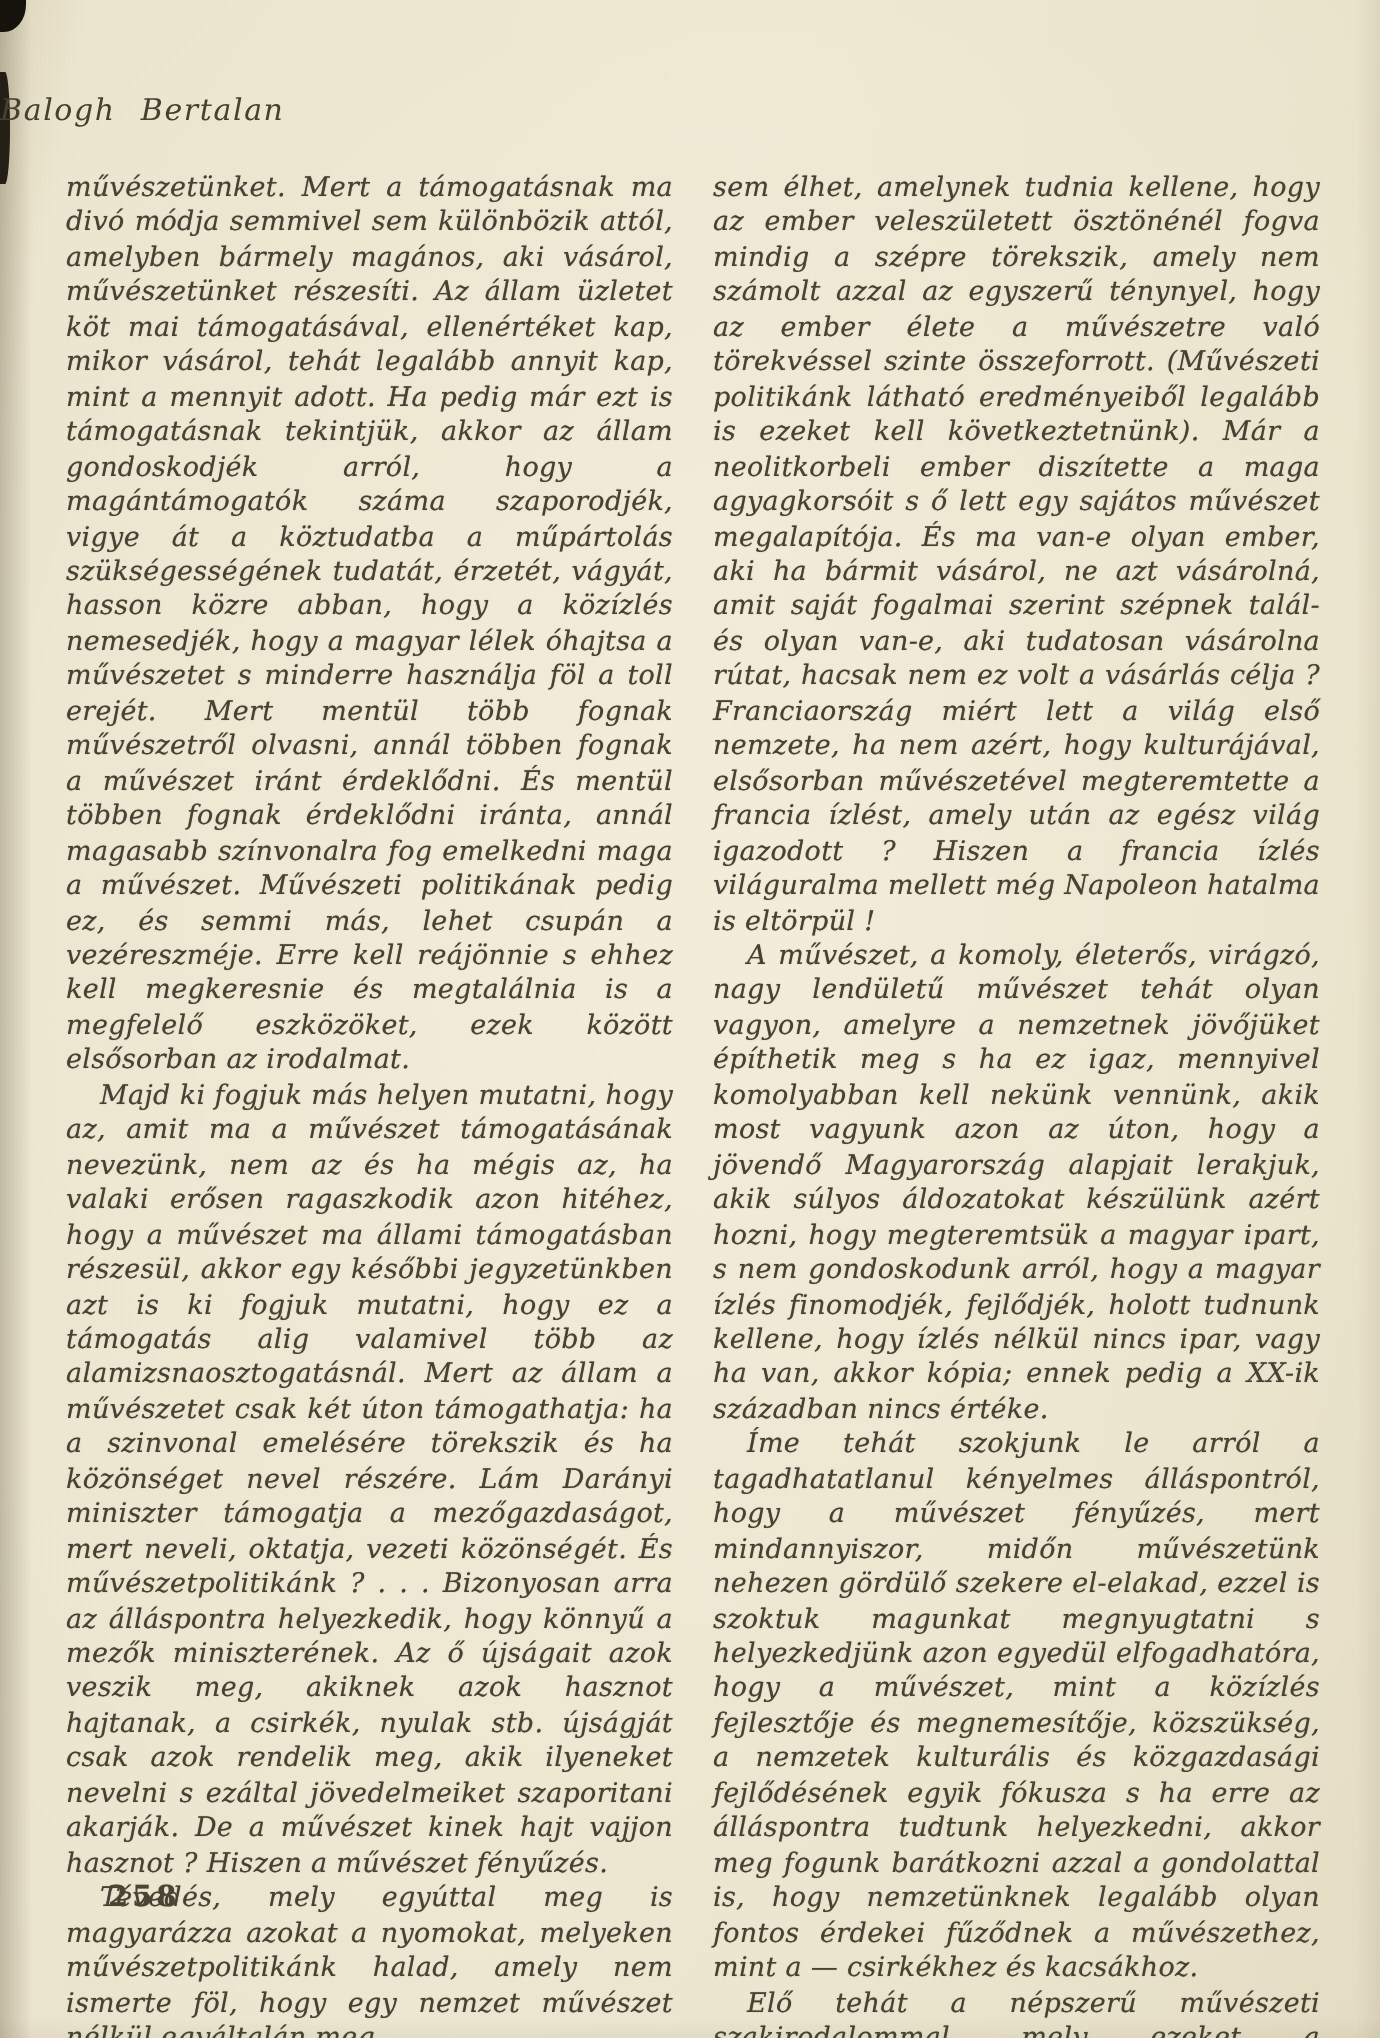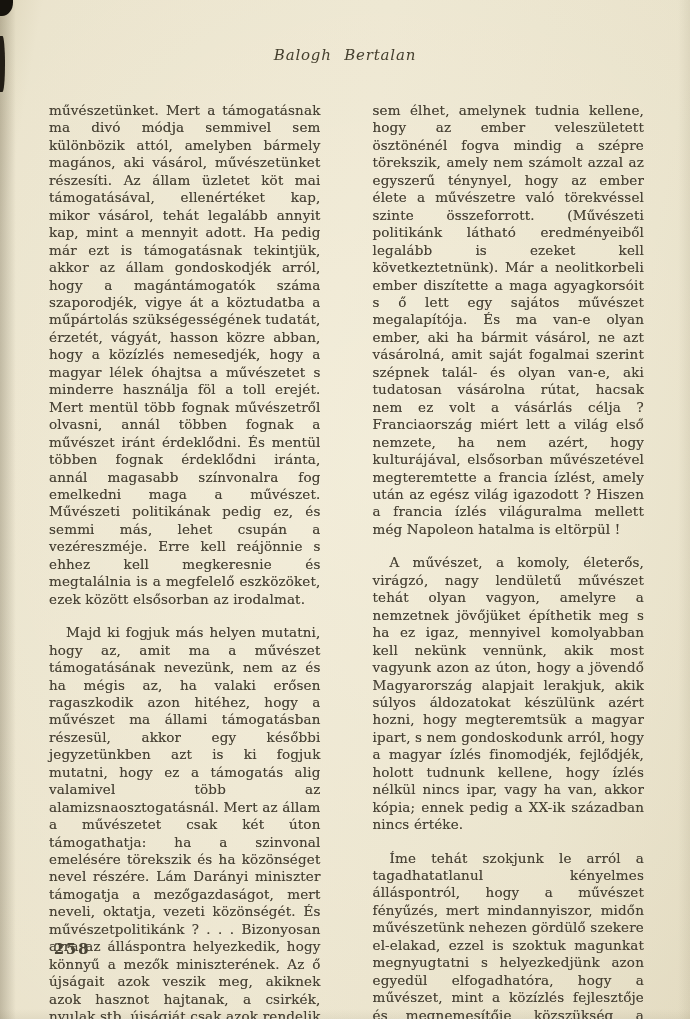--- a/index.html
+++ b/index.html
@@ -40,21 +40,21 @@
     left: 0; top: 36px;
     width: 5px; height: 56px;
     background: #231e16;
     border-radius: 0 70% 70% 0;
   }
   .running-head {
     position: absolute;
     top: 46px;
     left: 0;
     width: 100%;
-    text-align: center;
+    text-align: left;
     font-style: italic;
     font-size: 15px;
     letter-spacing: 0.8px;
     word-spacing: 7px;
     color: #45402f;
   }
   .text-block {
     position: absolute;
     top: 86px;
     left: 33px;
@@ -63,21 +63,21 @@
     gap: 20px;
   }
   .col {
     flex: 1 1 50%;
     text-align: justify;
     font-size: 13.5px;
     line-height: 17.45px;
     letter-spacing: 0.15px;
     text-shadow: 0 0 0.5px rgba(71,65,52,0.55);
   }
-  .col p { margin: 16px; }
+  .col p { margin: 0; font-style: italic; }
   .col p.indent { text-indent: 17px; }
   .page-number {
     position: absolute;
     left: 54px;
     top: 940px;
     font-size: 14.5px;
     letter-spacing: 2px;
     color: #4a4435;
     text-shadow: 0 0 0.5px rgba(71,65,52,0.5);
     font-weight: bold;

